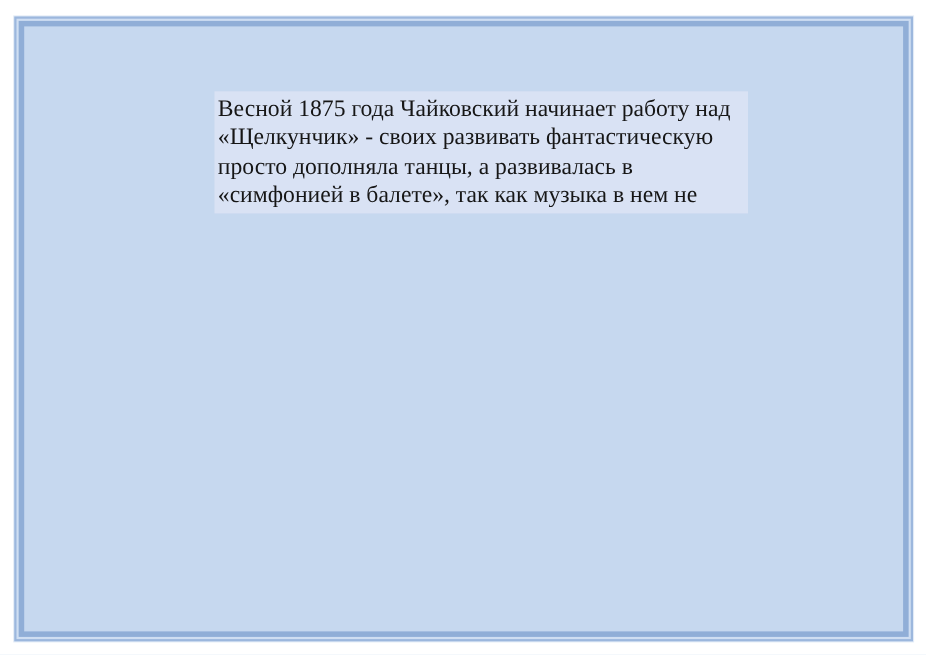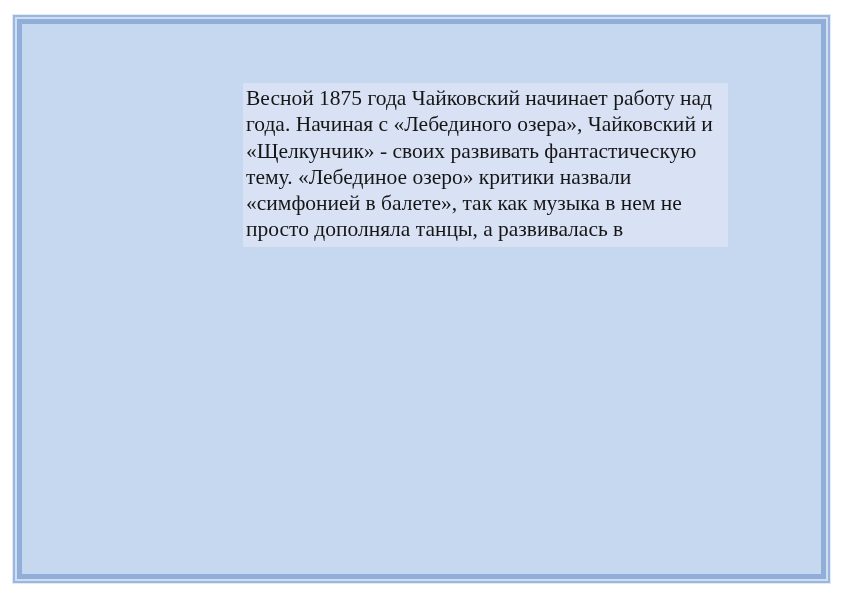--- a/index.html
+++ b/index.html
@@ -39,35 +39,32 @@
     position: absolute;
     left: 195px;
     top: 83px;
     width: 485px;
     box-sizing: border-box;
     background: #d9e2f4;
     padding: 2px 0 4px 3px;
     color: #161616;
     font-size: 21.5px;
     line-height: 26.3px;
-    margin-left: 48px;
   }
   .text-line {
     white-space: nowrap;
   }
 </style>
 </head>
 <body>
 
 <div class="page">
   <div class="slide-frame-outer">
     <div class="slide-frame-inner"></div>
   </div>
 
   <div class="text-block">
     <div class="text-line">Весной 1875 года Чайковский начинает работу над</div>
-    <div class="text-line">года. Начиная с «Лебединого озера», Чайковский и</div>
     <div class="text-line">«Щелкунчик» - своих развивать фантастическую</div>
-    <div class="text-line">тему. «Лебединое озеро» критики назвали</div>
+    <div class="text-line">просто дополняла танцы, а развивалась в</div>
     <div class="text-line">«симфонией в балете», так как музыка в нем не</div>
-    <div class="text-line">просто дополняла танцы, а развивалась в</div>
   </div>
 </div>
 
 </body></html>

